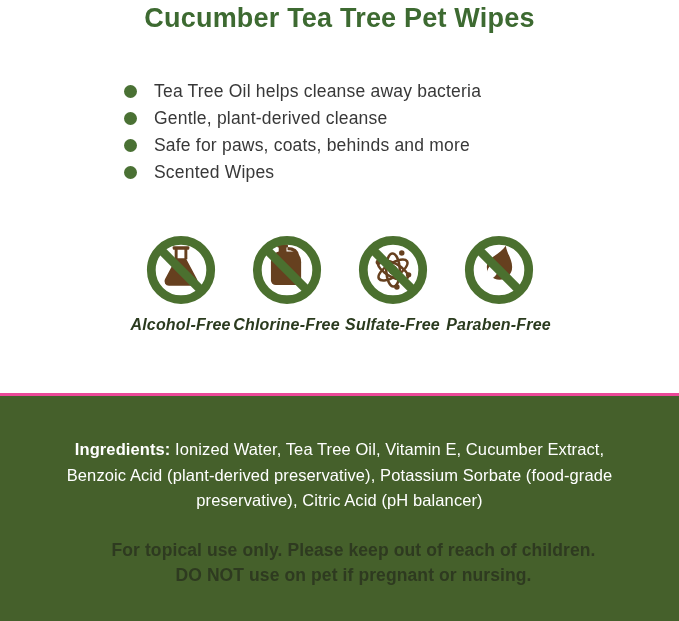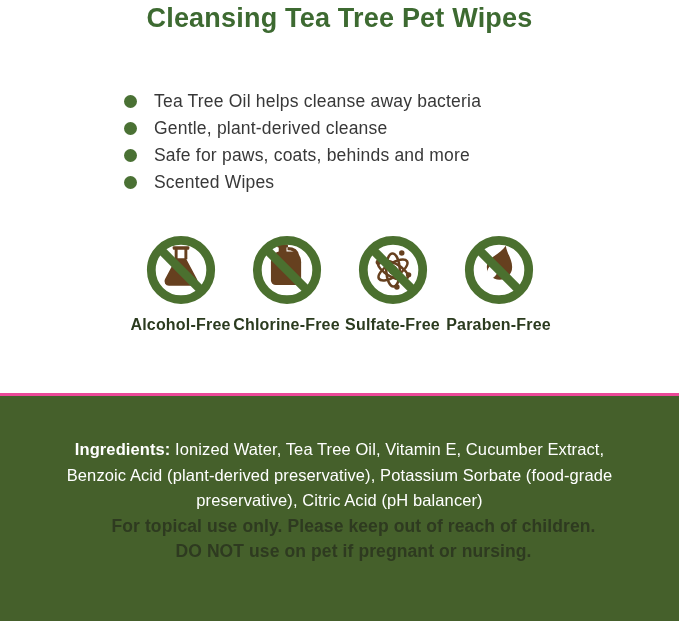--- a/index.html
+++ b/index.html
@@ -19,21 +19,21 @@
     left: 0;
     width: 100%;
     text-align: center;
     font-size: 27px;
     font-weight: bold;
     letter-spacing: 0.2px;
     color: #3d6a31;
   }
   .bullets {
     position: absolute;
-    top: 88px;
+    top: 78px;
     left: 124px;
     list-style: none;
   }
   .bullet-row {
     display: flex;
     align-items: center;
     height: 27px;
   }
   .bullet-dot {
     width: 13px;
@@ -49,20 +49,21 @@
     color: #383838;
   }
   .badges {
     position: absolute;
     top: 233px;
     left: 0;
     width: 100%;
     display: flex;
     justify-content: center;
     gap: 4px;
+    font-style: italic;
   }
   .badge {
     width: 102px;
     display: flex;
     flex-direction: column;
     align-items: center;
   }
   .badge svg { display: block; }
   .badge-label {
     margin-top: 9px;
@@ -85,35 +86,36 @@
     margin: 41px auto 0;
     max-width: 592px;
     text-align: center;
     font-size: 16.5px;
     line-height: 1.55;
     color: #ffffff;
     letter-spacing: 0.1px;
   }
   .ingredients b { font-weight: bold; }
   .warning {
+    margin-top: 24px;
     text-align: center;
     font-size: 17.5px;
     font-weight: bold;
     line-height: 1.45;
     color: #2e3a20;
     letter-spacing: 0.1px;
     padding-left: 28px;
   }
 </style>
 </head>
 <body>
 
 <div class="page">
 
-  <h1 class="title">Cleansing Tea Tree Pet Wipes</h1>
+  <h1 class="title">Cucumber Tea Tree Pet Wipes</h1>
 
   <ul class="bullets">
     <li class="bullet-row">
       <span class="bullet-dot"></span>
       <span class="bullet-text">Tea Tree Oil helps cleanse away bacteria</span>
     </li>
     <li class="bullet-row">
       <span class="bullet-dot"></span>
       <span class="bullet-text">Gentle, plant-derived cleanse</span>
     </li>

